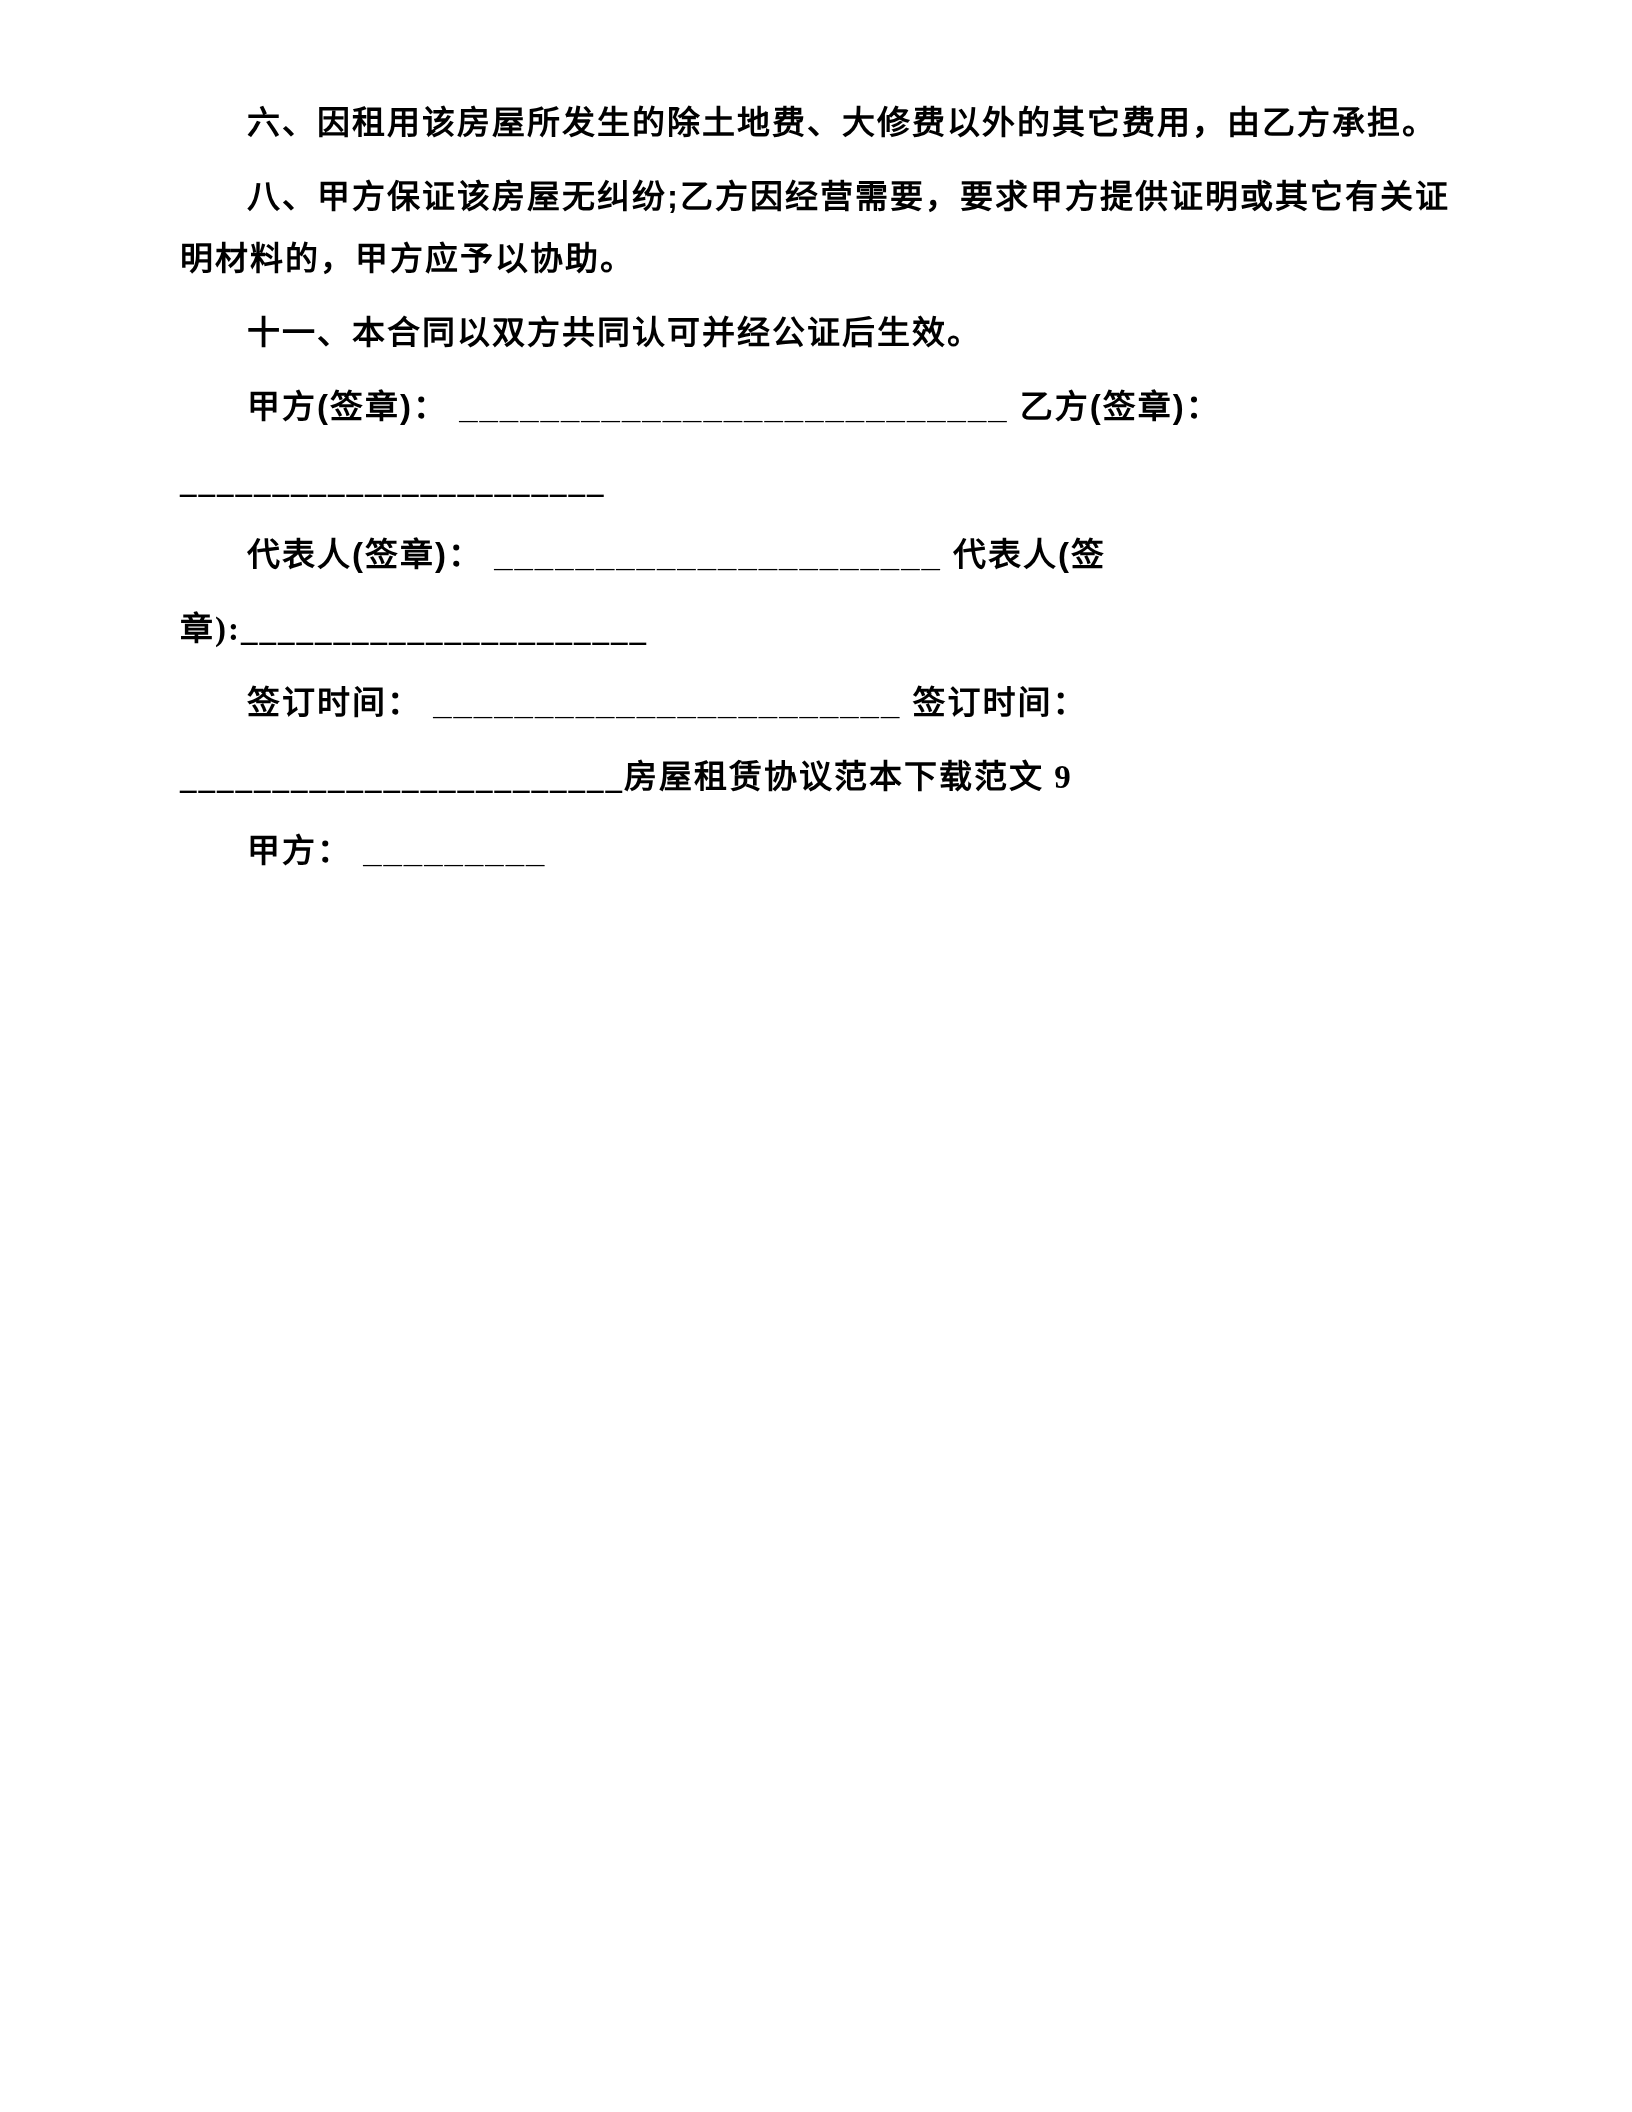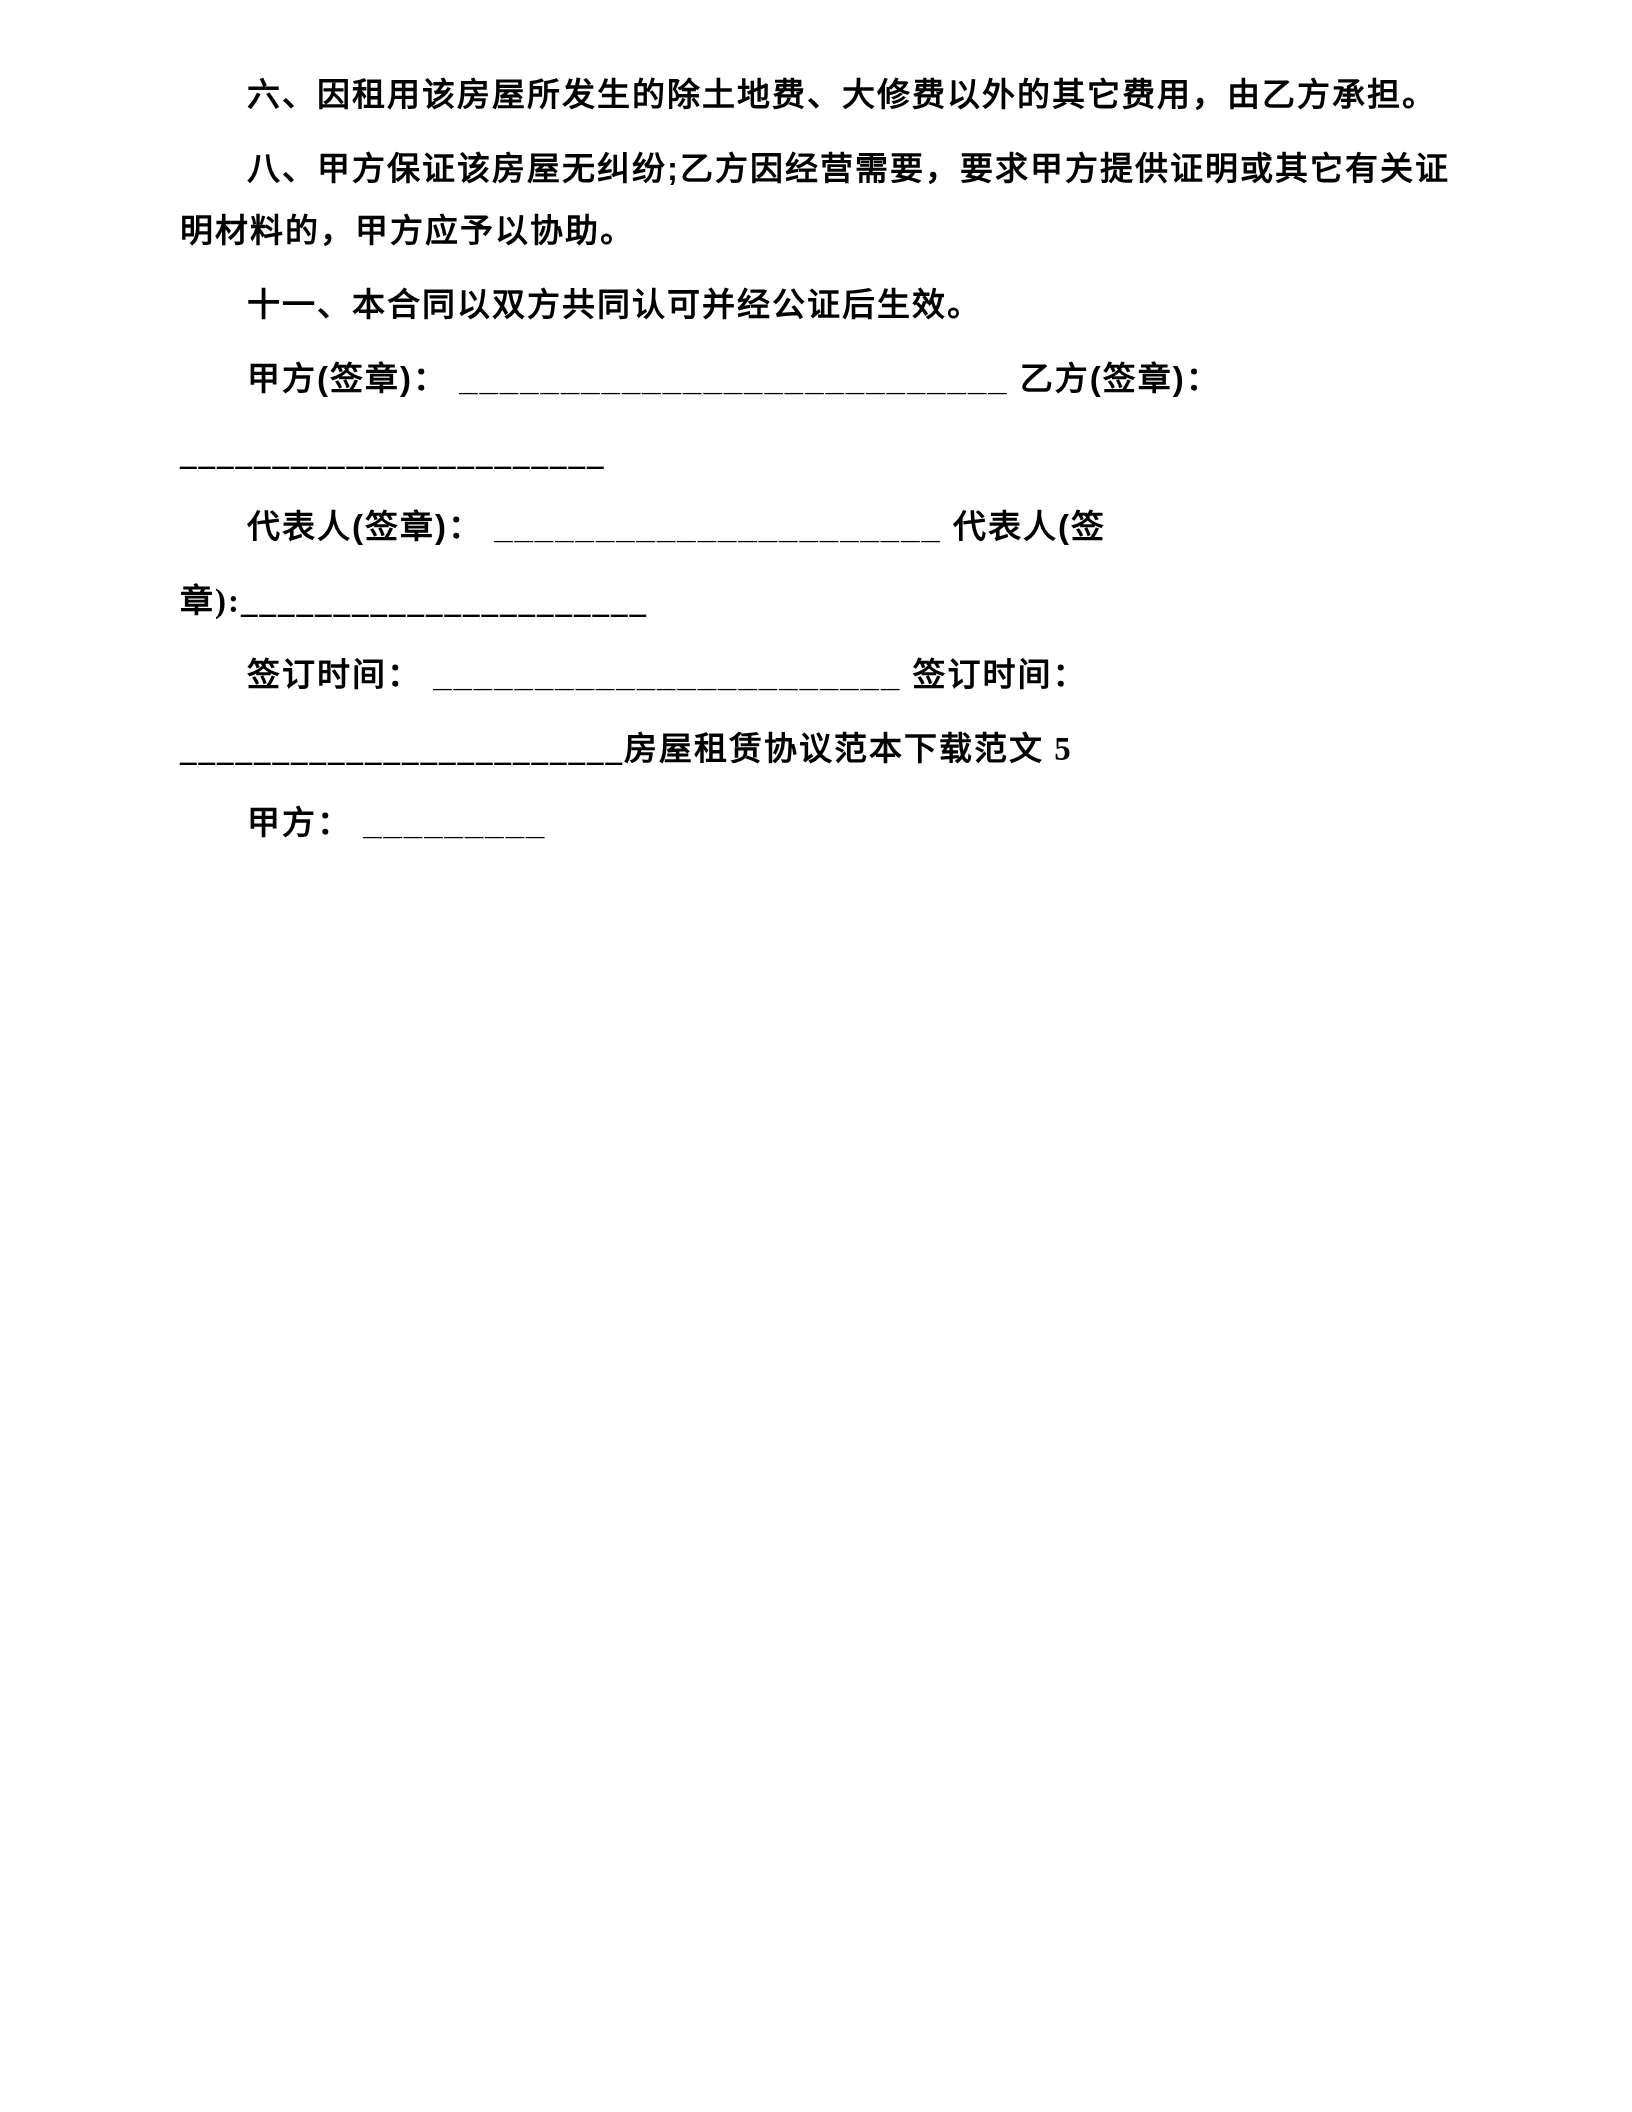--- a/index.html
+++ b/index.html
@@ -13,21 +13,21 @@
     width: 1632px;
     height: 2112px;
     margin: 0 auto;
     background: #ffffff;
     overflow: hidden;
     font-family: "Liberation Sans", "DejaVu Sans", sans-serif;
     color: #000000;
   }
 
   .content {
-    padding: 64px 180px 0 180px;
+    padding: 92px 180px 0 180px;
   }
 
   .para {
     font-size: 33px;
     font-weight: 700;
     line-height: 62px;
     letter-spacing: 2px;
     margin-bottom: 12px;
     word-break: break-all;
     white-space: pre-wrap;
@@ -49,17 +49,17 @@
   <div class="content">
 
     <p class="para indent">六、因租用该房屋所发生的除土地费、大修费以外的其它费用，由乙方承担。</p>
     <p class="para indent">八、甲方保证该房屋无纠纷;乙方因经营需要，要求甲方提供证明或其它有关证明材料的，甲方应予以协助。</p>
     <p class="para indent">十一、本合同以双方共同认可并经公证后生效。</p>
     <p class="para indent">甲方(签章)： ___________________________ 乙方(签章)：</p>
     <p class="para no-indent">_______________________</p>
     <p class="para indent">代表人(签章)： ______________________ 代表人(签</p>
     <p class="para no-indent">章):______________________</p>
     <p class="para indent">签订时间： _______________________ 签订时间：</p>
-    <p class="para no-indent">________________________房屋租赁协议范本下载范文 5</p>
+    <p class="para no-indent">________________________房屋租赁协议范本下载范文 9</p>
     <p class="para indent">甲方： _________</p>
 
   </div>
 </div>
 
 </body></html>

